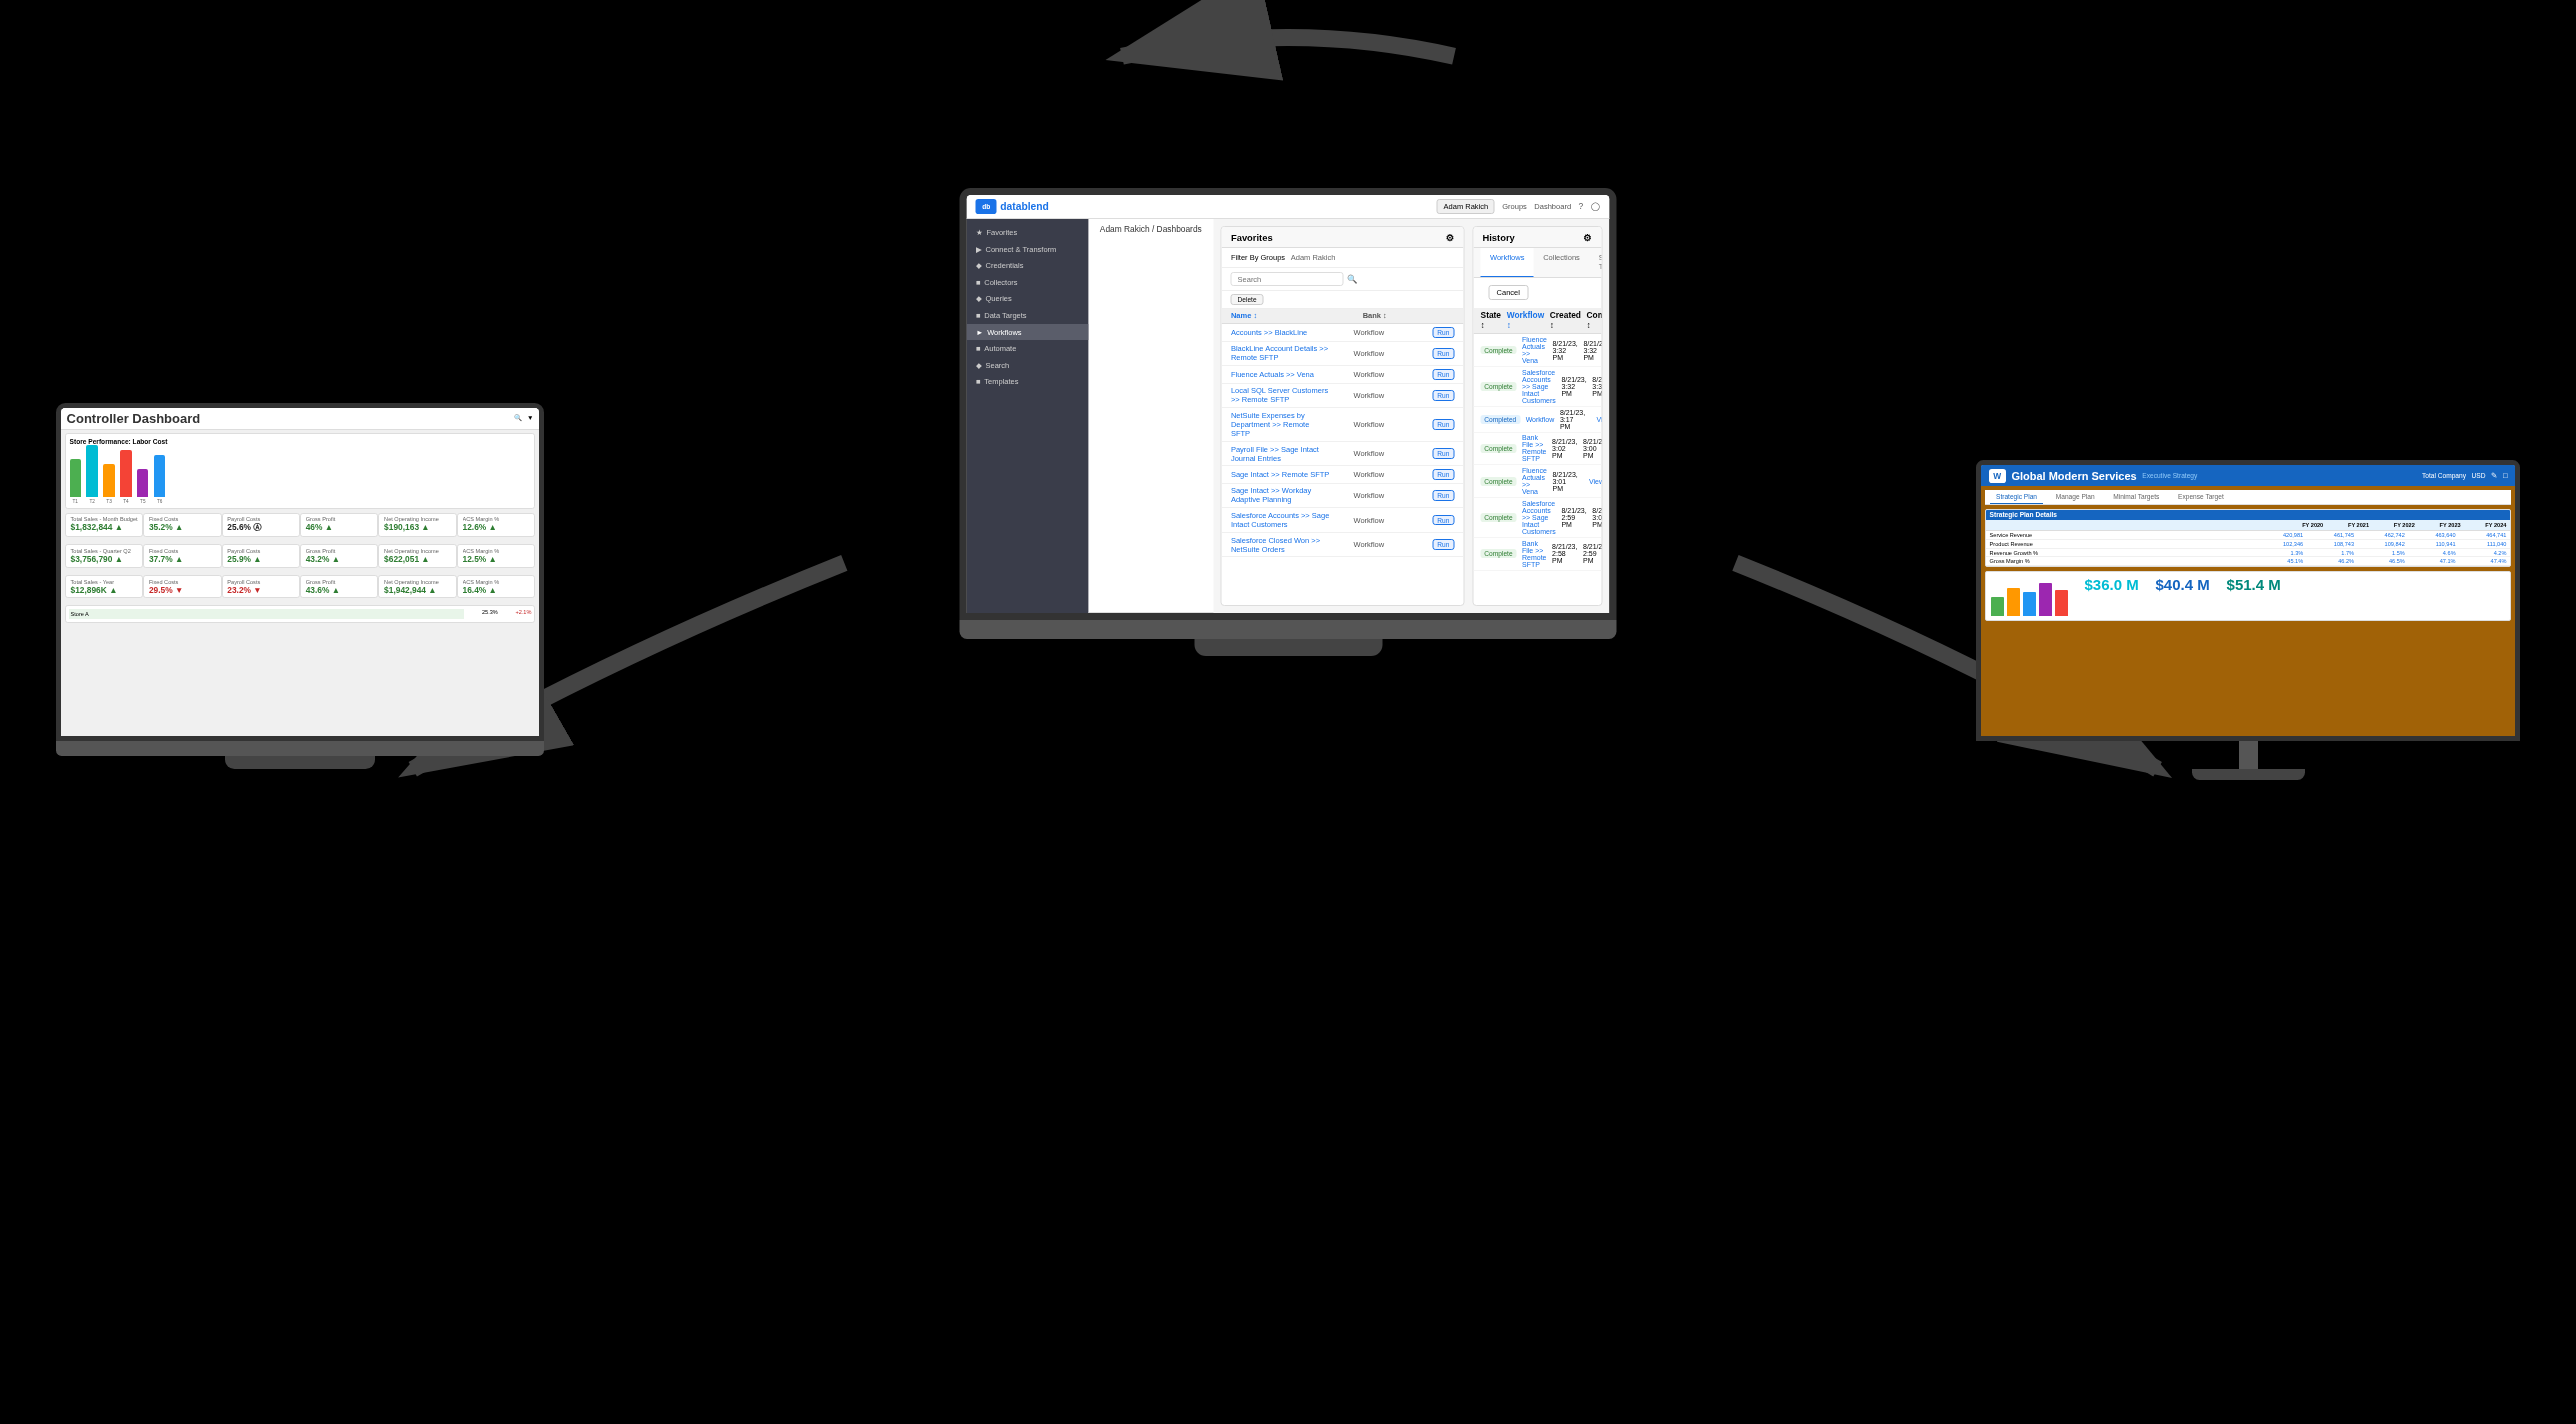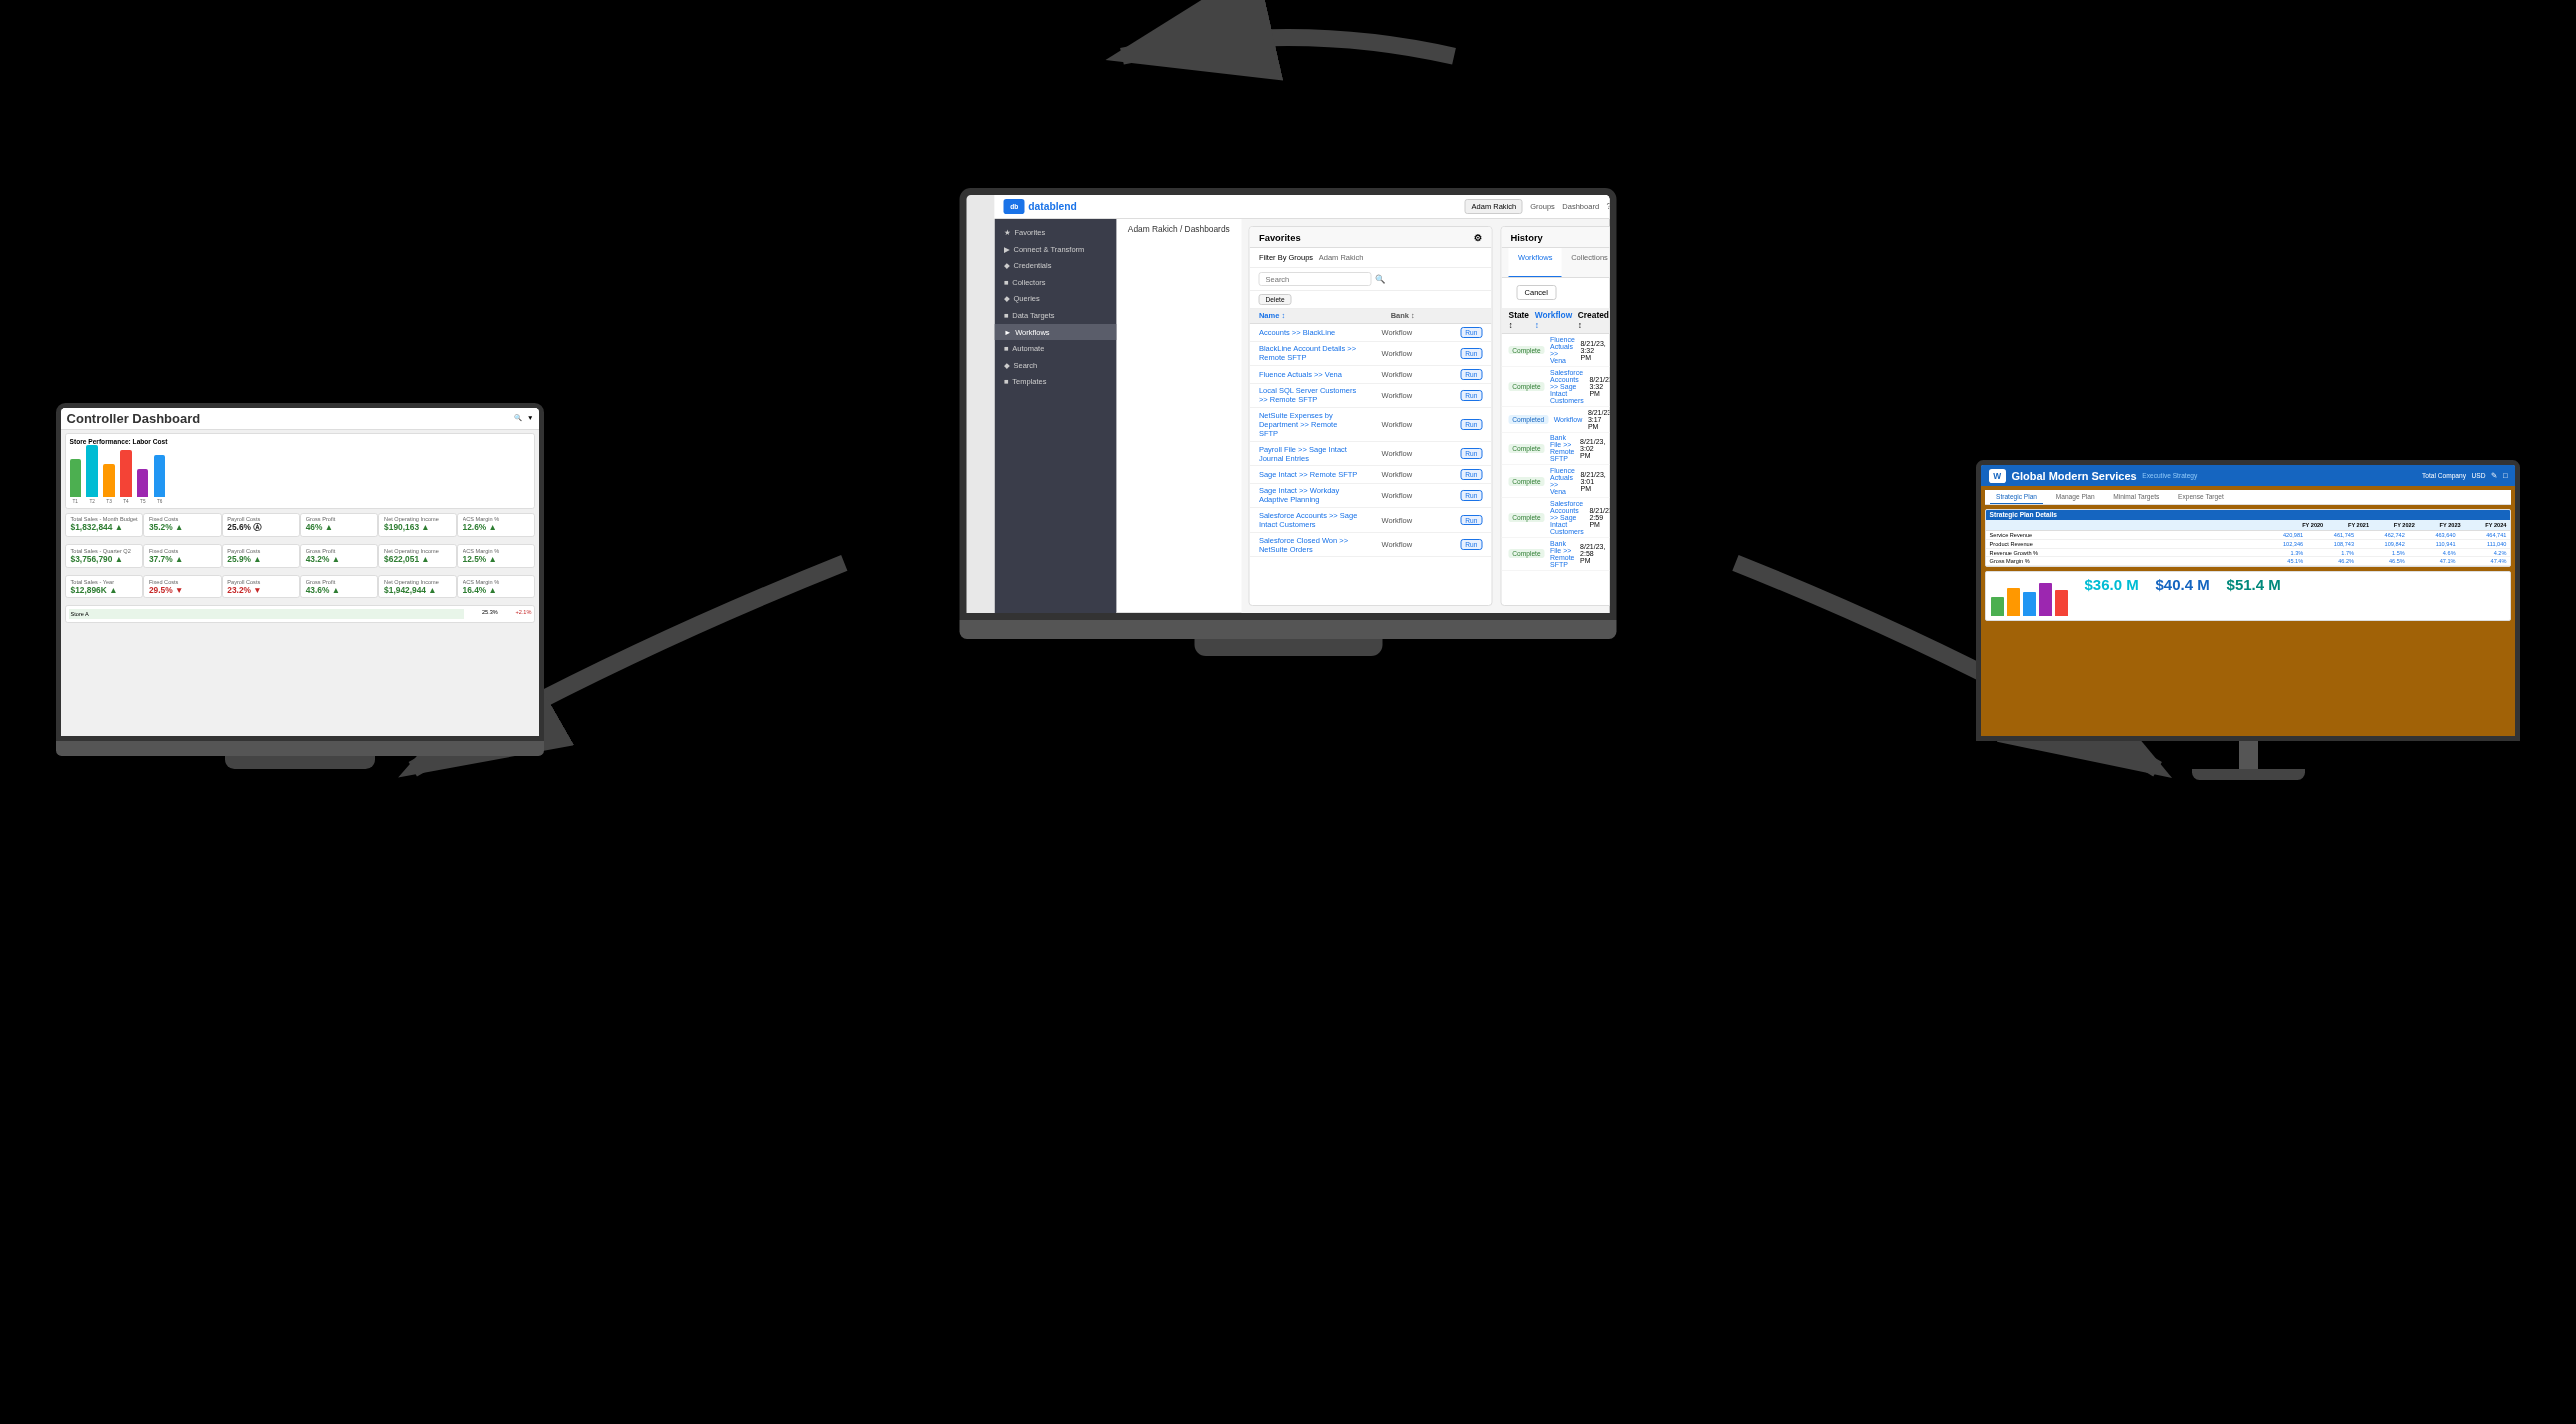--- a/index.html
+++ b/index.html
@@ -105,21 +105,20 @@
     }
 
     
     .datablend-app {
       width: 100%;
       height: 100%;
       background: #f5f5f5;
       font-size: 8.4px;
       display: flex;
       flex-direction: column;
-      margin-left: 28px;
     }
     .db-header {
       background: #fff;
       border-bottom: 0.9px solid #ddd;
       padding: 3.8px 9.4px;
       display: flex;
       align-items: center;
       justify-content: space-between;
     }
     .db-logo {

